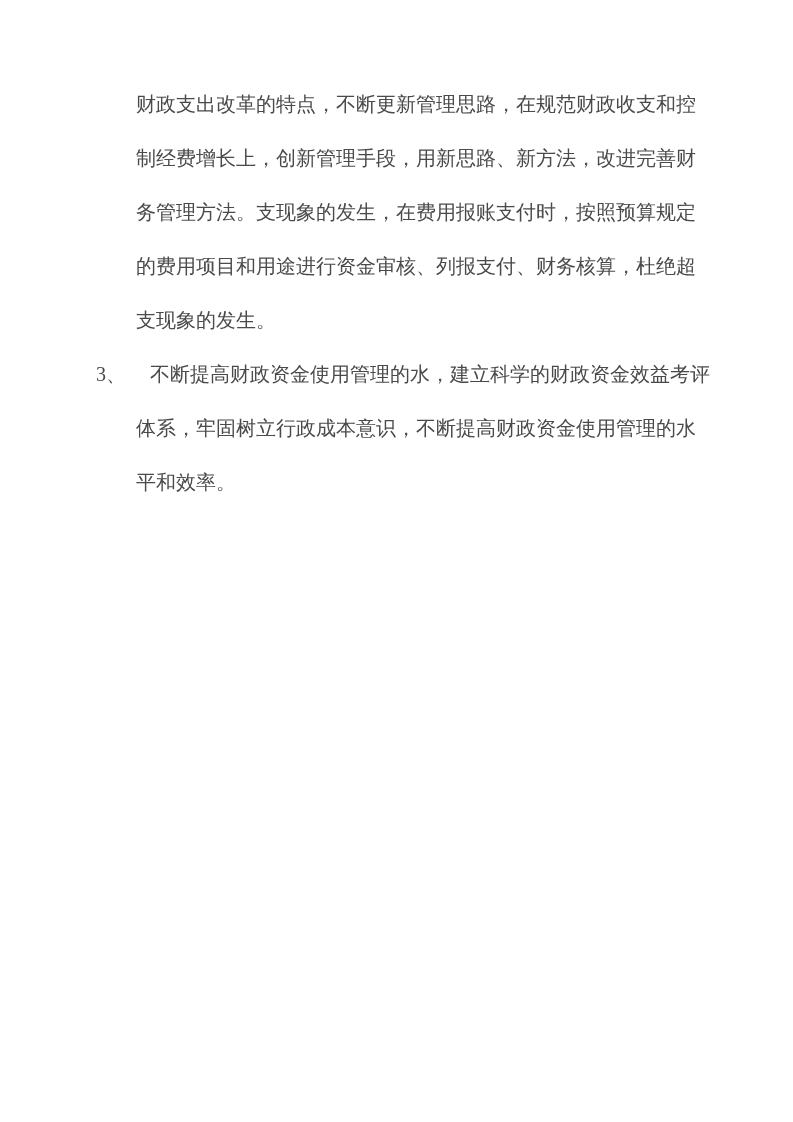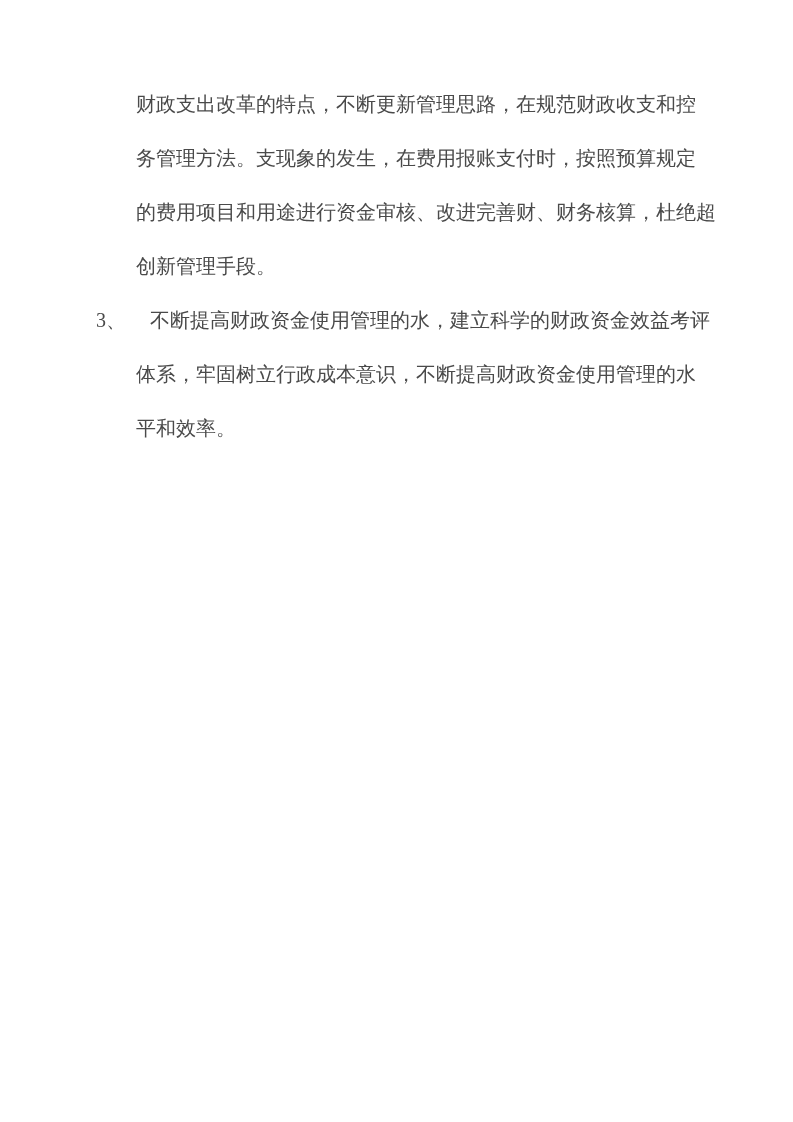--- a/index.html
+++ b/index.html
@@ -36,23 +36,24 @@
     vertical-align: top;
   }
 </style>
 </head>
 <body>
 
 <div class="page">
   <div class="textblock">
 
     <div class="line">财政支出改革的特点，不断更新管理思路，在规范财政收支和控</div>
+    <div class="line">制经费增长上，创新管理手段，用新思路、新方法，改进完善财</div>
     <div class="line">务管理方法。支现象的发生，在费用报账支付时，按照预算规定</div>
-    <div class="line">的费用项目和用途进行资金审核、改进完善财、财务核算，杜绝超</div>
-    <div class="line">创新管理手段。</div>
+    <div class="line">的费用项目和用途进行资金审核、列报支付、财务核算，杜绝超</div>
+    <div class="line">支现象的发生。</div>
 
     <div class="line">
       <span class="list-marker">3、</span><span>不断提高财政资金使用管理的水，建立科学的财政资金效益考评</span>
     </div>
     <div class="line">体系，牢固树立行政成本意识，不断提高财政资金使用管理的水</div>
     <div class="line">平和效率。</div>
 
   </div>
 </div>
 

